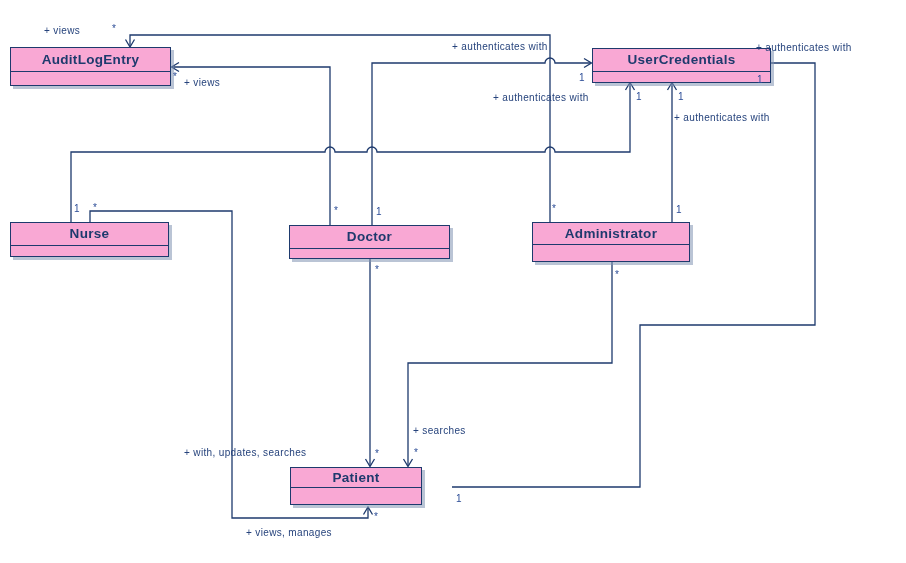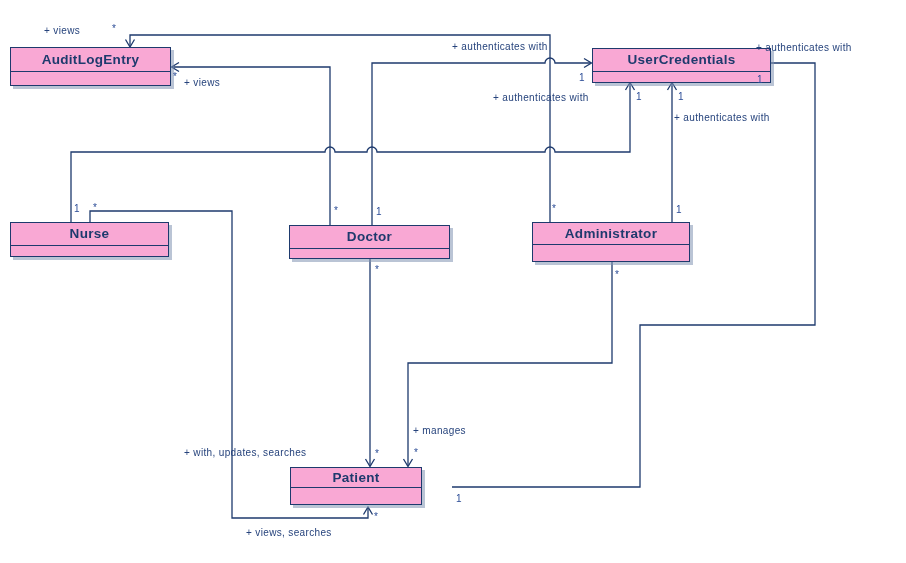--- a/index.html
+++ b/index.html
@@ -128,21 +128,21 @@
   <span class="mult" style="left:676px;top:203px;">1</span>
 
   <span class="lbl" style="left:756px;top:41px;">+ authenticates with</span>
   <span class="mult" style="left:757px;top:73px;">1</span>
   <span class="mult" style="left:456px;top:492px;">1</span>
 
   <span class="lbl" style="left:184px;top:446px;">+ with, updates, searches</span>
   <span class="mult" style="left:375px;top:263px;">*</span>
   <span class="mult" style="left:375px;top:447px;">*</span>
 
-  <span class="lbl" style="left:413px;top:424px;">+ manages</span>
+  <span class="lbl" style="left:413px;top:424px;">+ searches</span>
   <span class="mult" style="left:615px;top:268px;">*</span>
   <span class="mult" style="left:414px;top:446px;">*</span>
 
-  <span class="lbl" style="left:246px;top:526px;">+ views, searches</span>
+  <span class="lbl" style="left:246px;top:526px;">+ views, manages</span>
   <span class="mult" style="left:93px;top:201px;">*</span>
   <span class="mult" style="left:374px;top:510px;">*</span>
 
 </div>
 
 </body></html>

